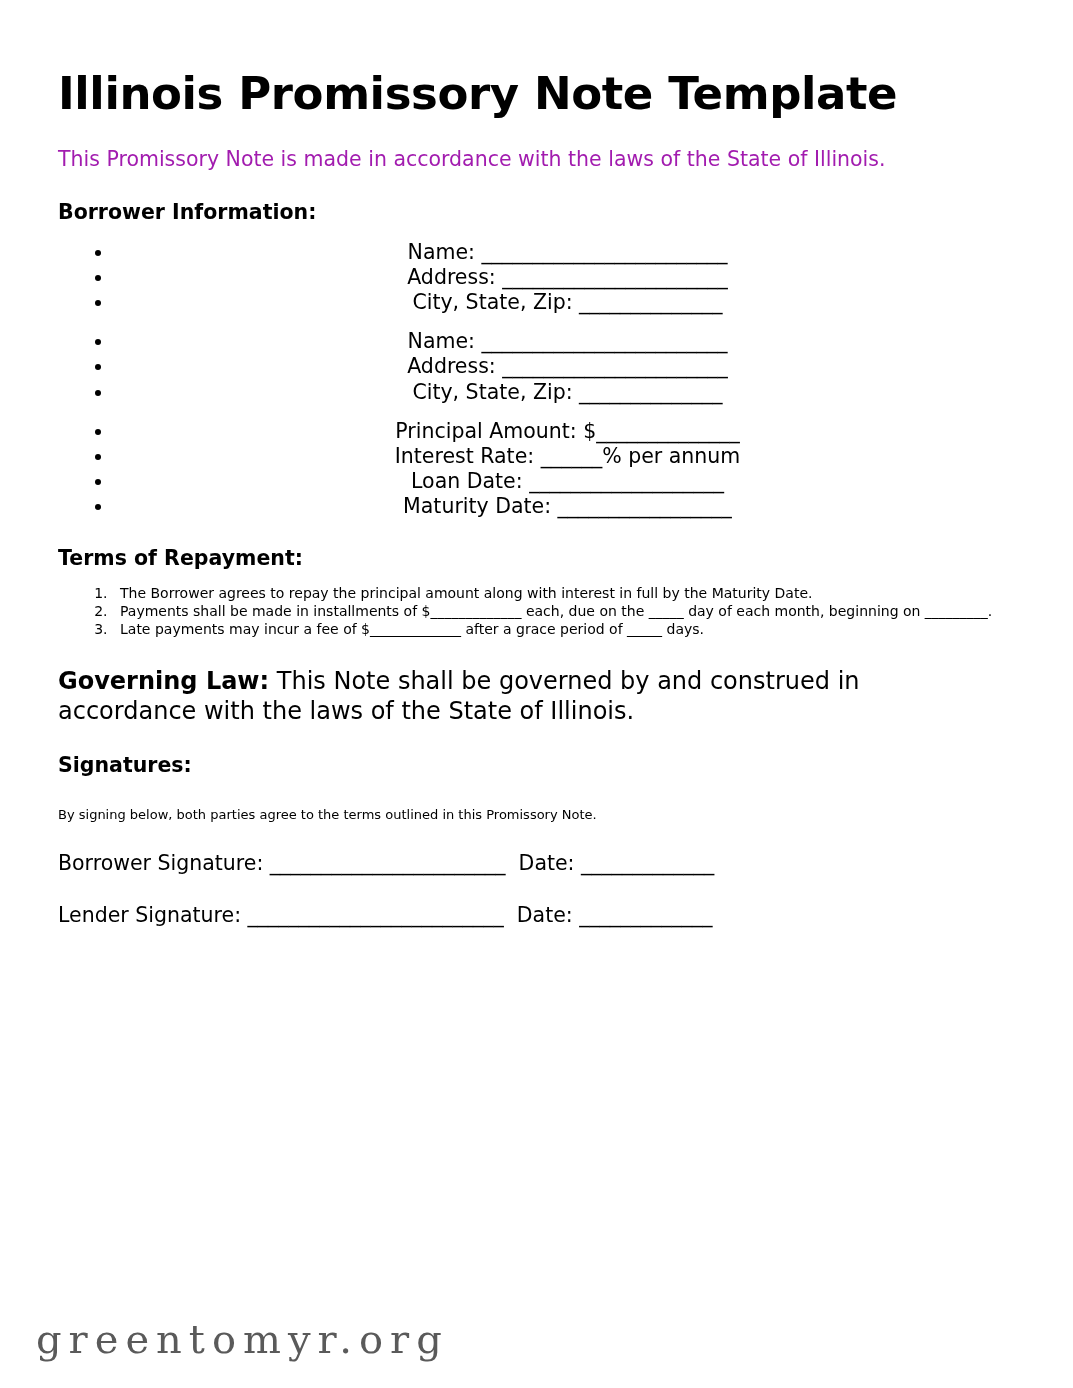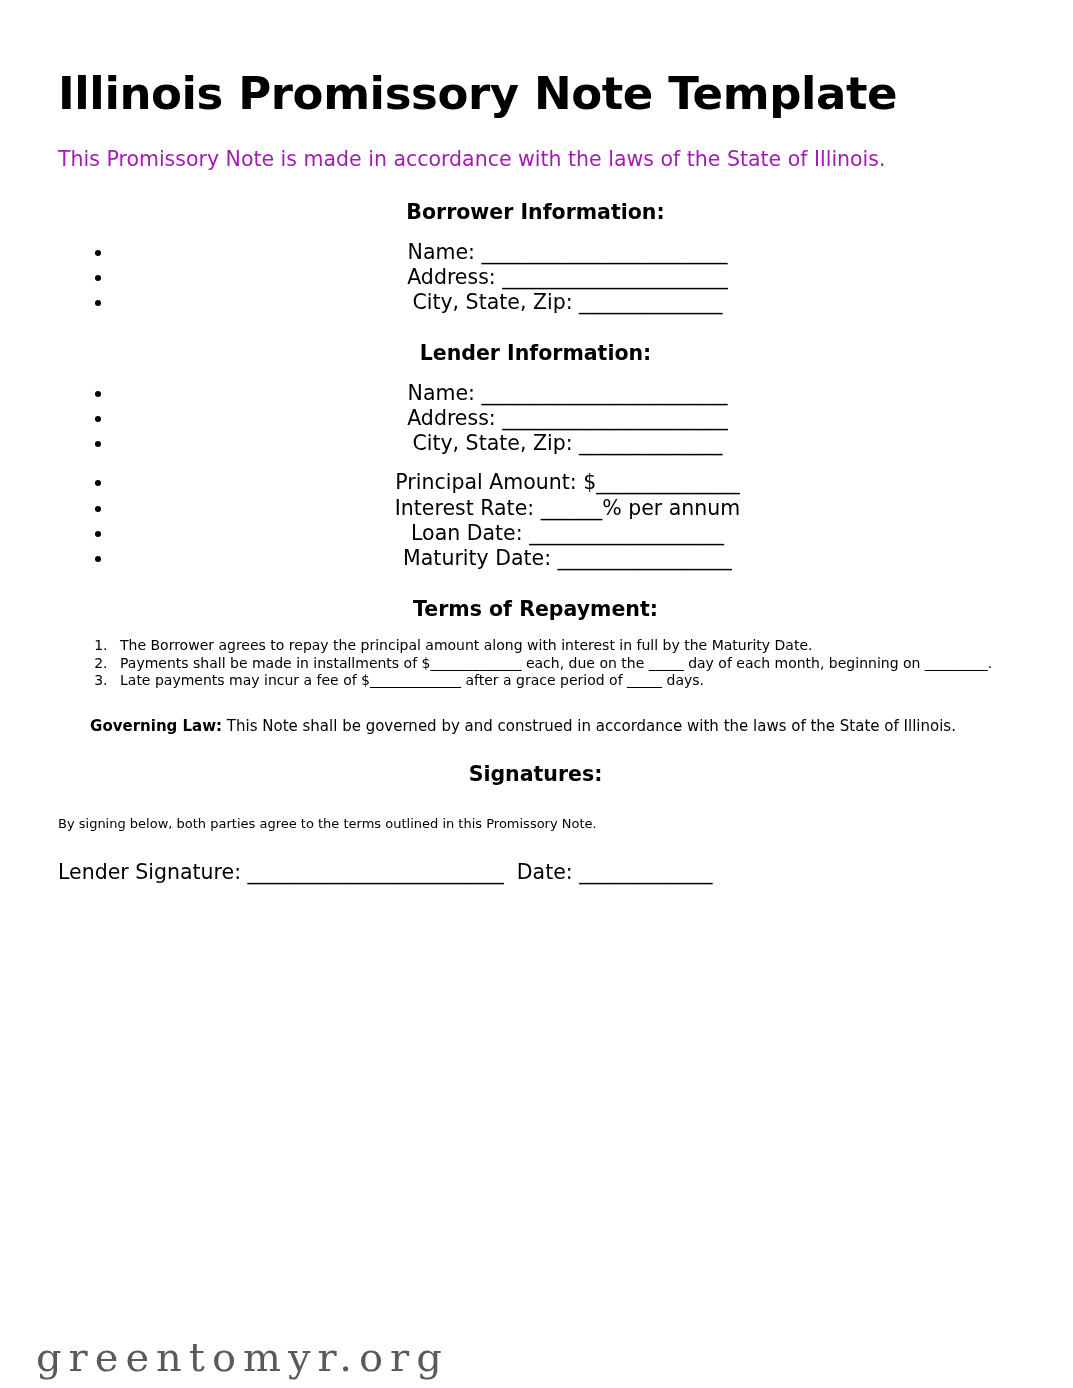--- a/index.html
+++ b/index.html
@@ -42,21 +42,20 @@
     color: #a21caf;
   }
   h2.section-head {
     font-family: "DejaVu Sans", sans-serif;
     font-weight: bold;
     font-size: 20.5px;
     line-height: 1.3;
     margin: 25px 0 0 0;
     padding: 0;
     color: #000;
-    text-align: center;
   }
   ul.field-list {
     list-style: disc;
     margin: 14px 0 0 0;
     padding-left: 56px;
     text-align: center;
   }
   ul.field-list li {
     font-size: 20.5px;
     line-height: 1.23;
@@ -69,25 +68,24 @@
     list-style: decimal;
   }
   ol.terms-list li {
     font-size: 14px;
     line-height: 1.27;
     margin: 0;
     padding-left: 8px;
     max-width: 905px;
   }
   p.governing {
-    font-size: 15px;
+    font-size: 24px;
     line-height: 1.28;
     margin: 27px 0 0 0;
     max-width: 930px;
-    text-align: center;
   }
   p.governing b { font-weight: bold; }
   p.sign-intro {
     font-size: 13px;
     line-height: 1.3;
     margin: 28px 0 0 0;
   }
   p.sig-line {
     font-size: 20.5px;
     line-height: 1.3;
@@ -96,40 +94,38 @@
   }
   .watermark {
     position: absolute;
     left: 36px;
     top: 1316px;
     font-family: "DejaVu Serif", serif;
     font-size: 40px;
     letter-spacing: 7px;
     color: #5a5a5a;
     white-space: pre;
-    margin-top: 18px;
   }
 </style>
 </head>
 <body>
 
 <div class="page">
 
   <h1 class="doc-title">Illinois Promissory Note Template</h1>
 
   <p class="intro">This Promissory Note is made in accordance with the laws of the State of Illinois.</p>
 
   <h2 class="section-head">Borrower Information:</h2>
   <ul class="field-list">
     <li>Name: ________________________</li>
     <li>Address: ______________________</li>
     <li>City, State, Zip: ______________</li>
   </ul>
 
-  <h2 class="section-head">Lender Information:</h2>
   <ul class="field-list">
     <li>Name: ________________________</li>
     <li>Address: ______________________</li>
     <li>City, State, Zip: ______________</li>
   </ul>
 
   <ul class="field-list">
     <li>Principal Amount: $______________</li>
     <li>Interest Rate: ______% per annum</li>
     <li>Loan Date: ___________________</li>
@@ -142,18 +138,19 @@
     <li>Payments shall be made in installments of $_____________ each, due on the _____ day of each month, beginning on _________.</li>
     <li>Late payments may incur a fee of $_____________ after a grace period of _____ days.</li>
   </ol>
 
   <p class="governing"><b>Governing Law:</b><span> This Note shall be governed by and construed in accordance with the laws of the State of Illinois.</span></p>
 
   <h2 class="section-head">Signatures:</h2>
 
   <p class="sign-intro">By signing below, both parties agree to the terms outlined in this Promissory Note.</p>
 
+  <p class="sig-line">Borrower Signature: _______________________  Date: _____________</p>
 
   <p class="sig-line">Lender Signature: _________________________  Date: _____________</p>
 
 </div>
 
 <div class="watermark">greentomyr.org</div>
 
 </body></html>

